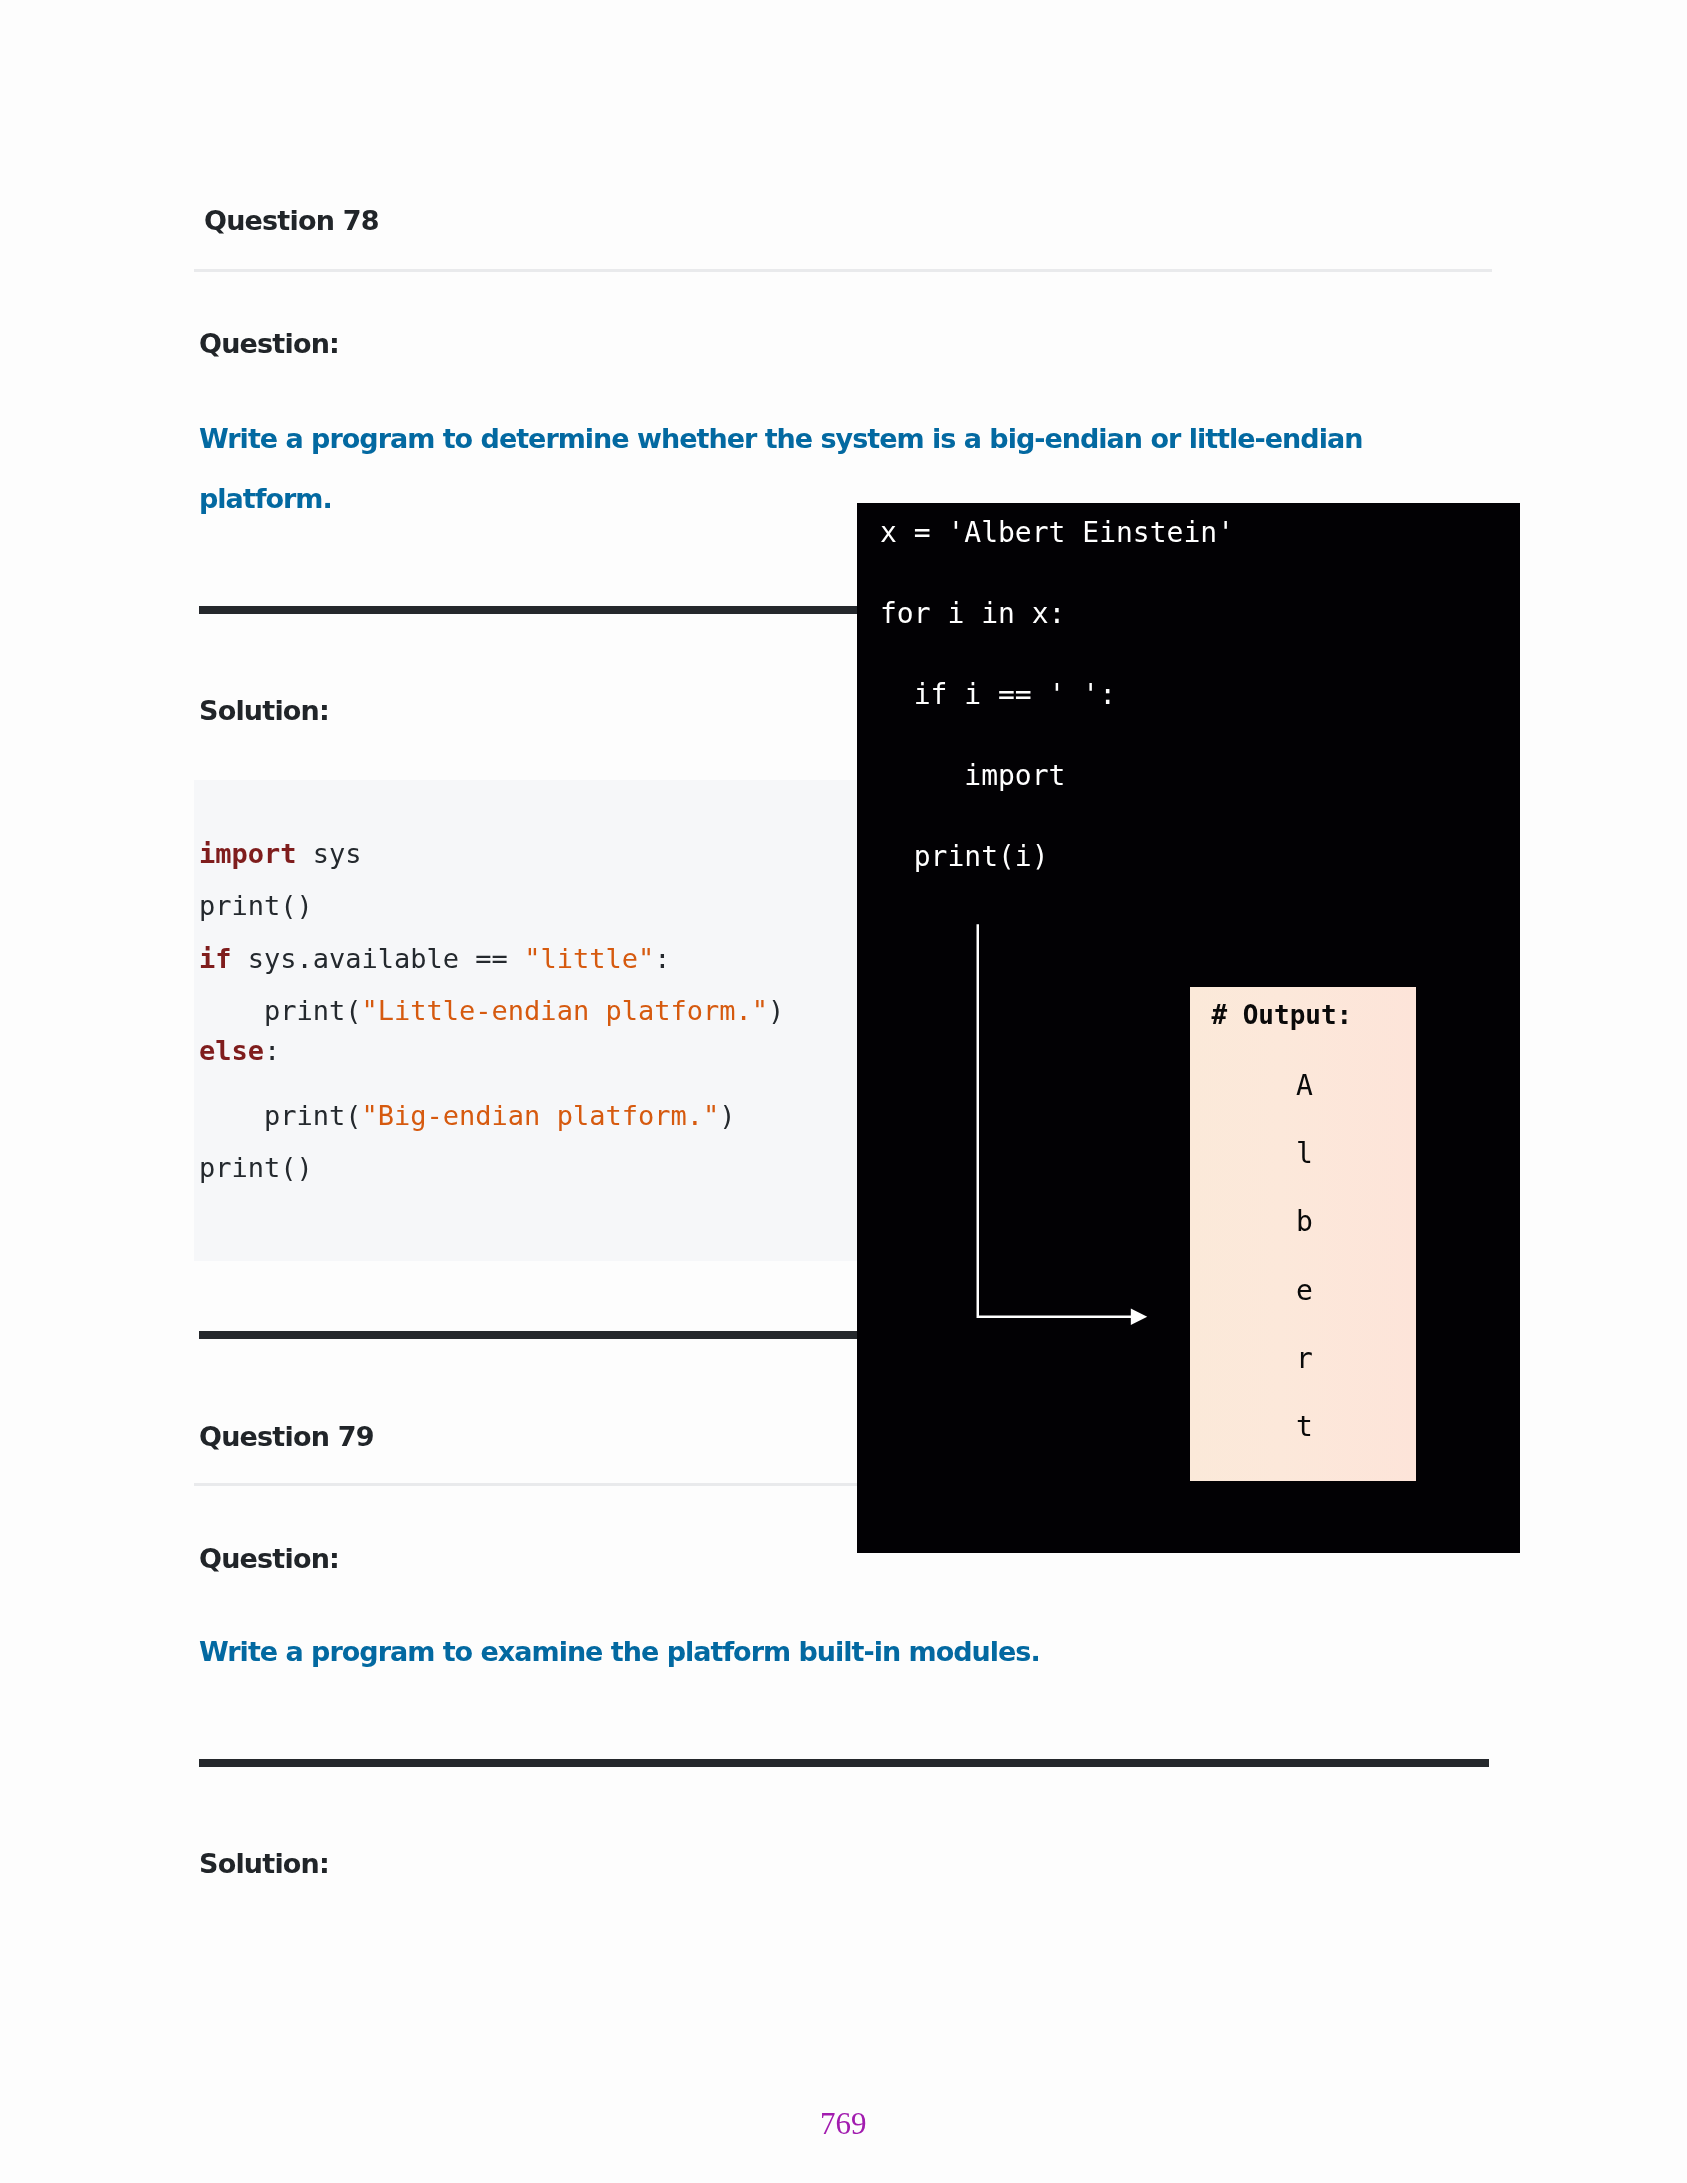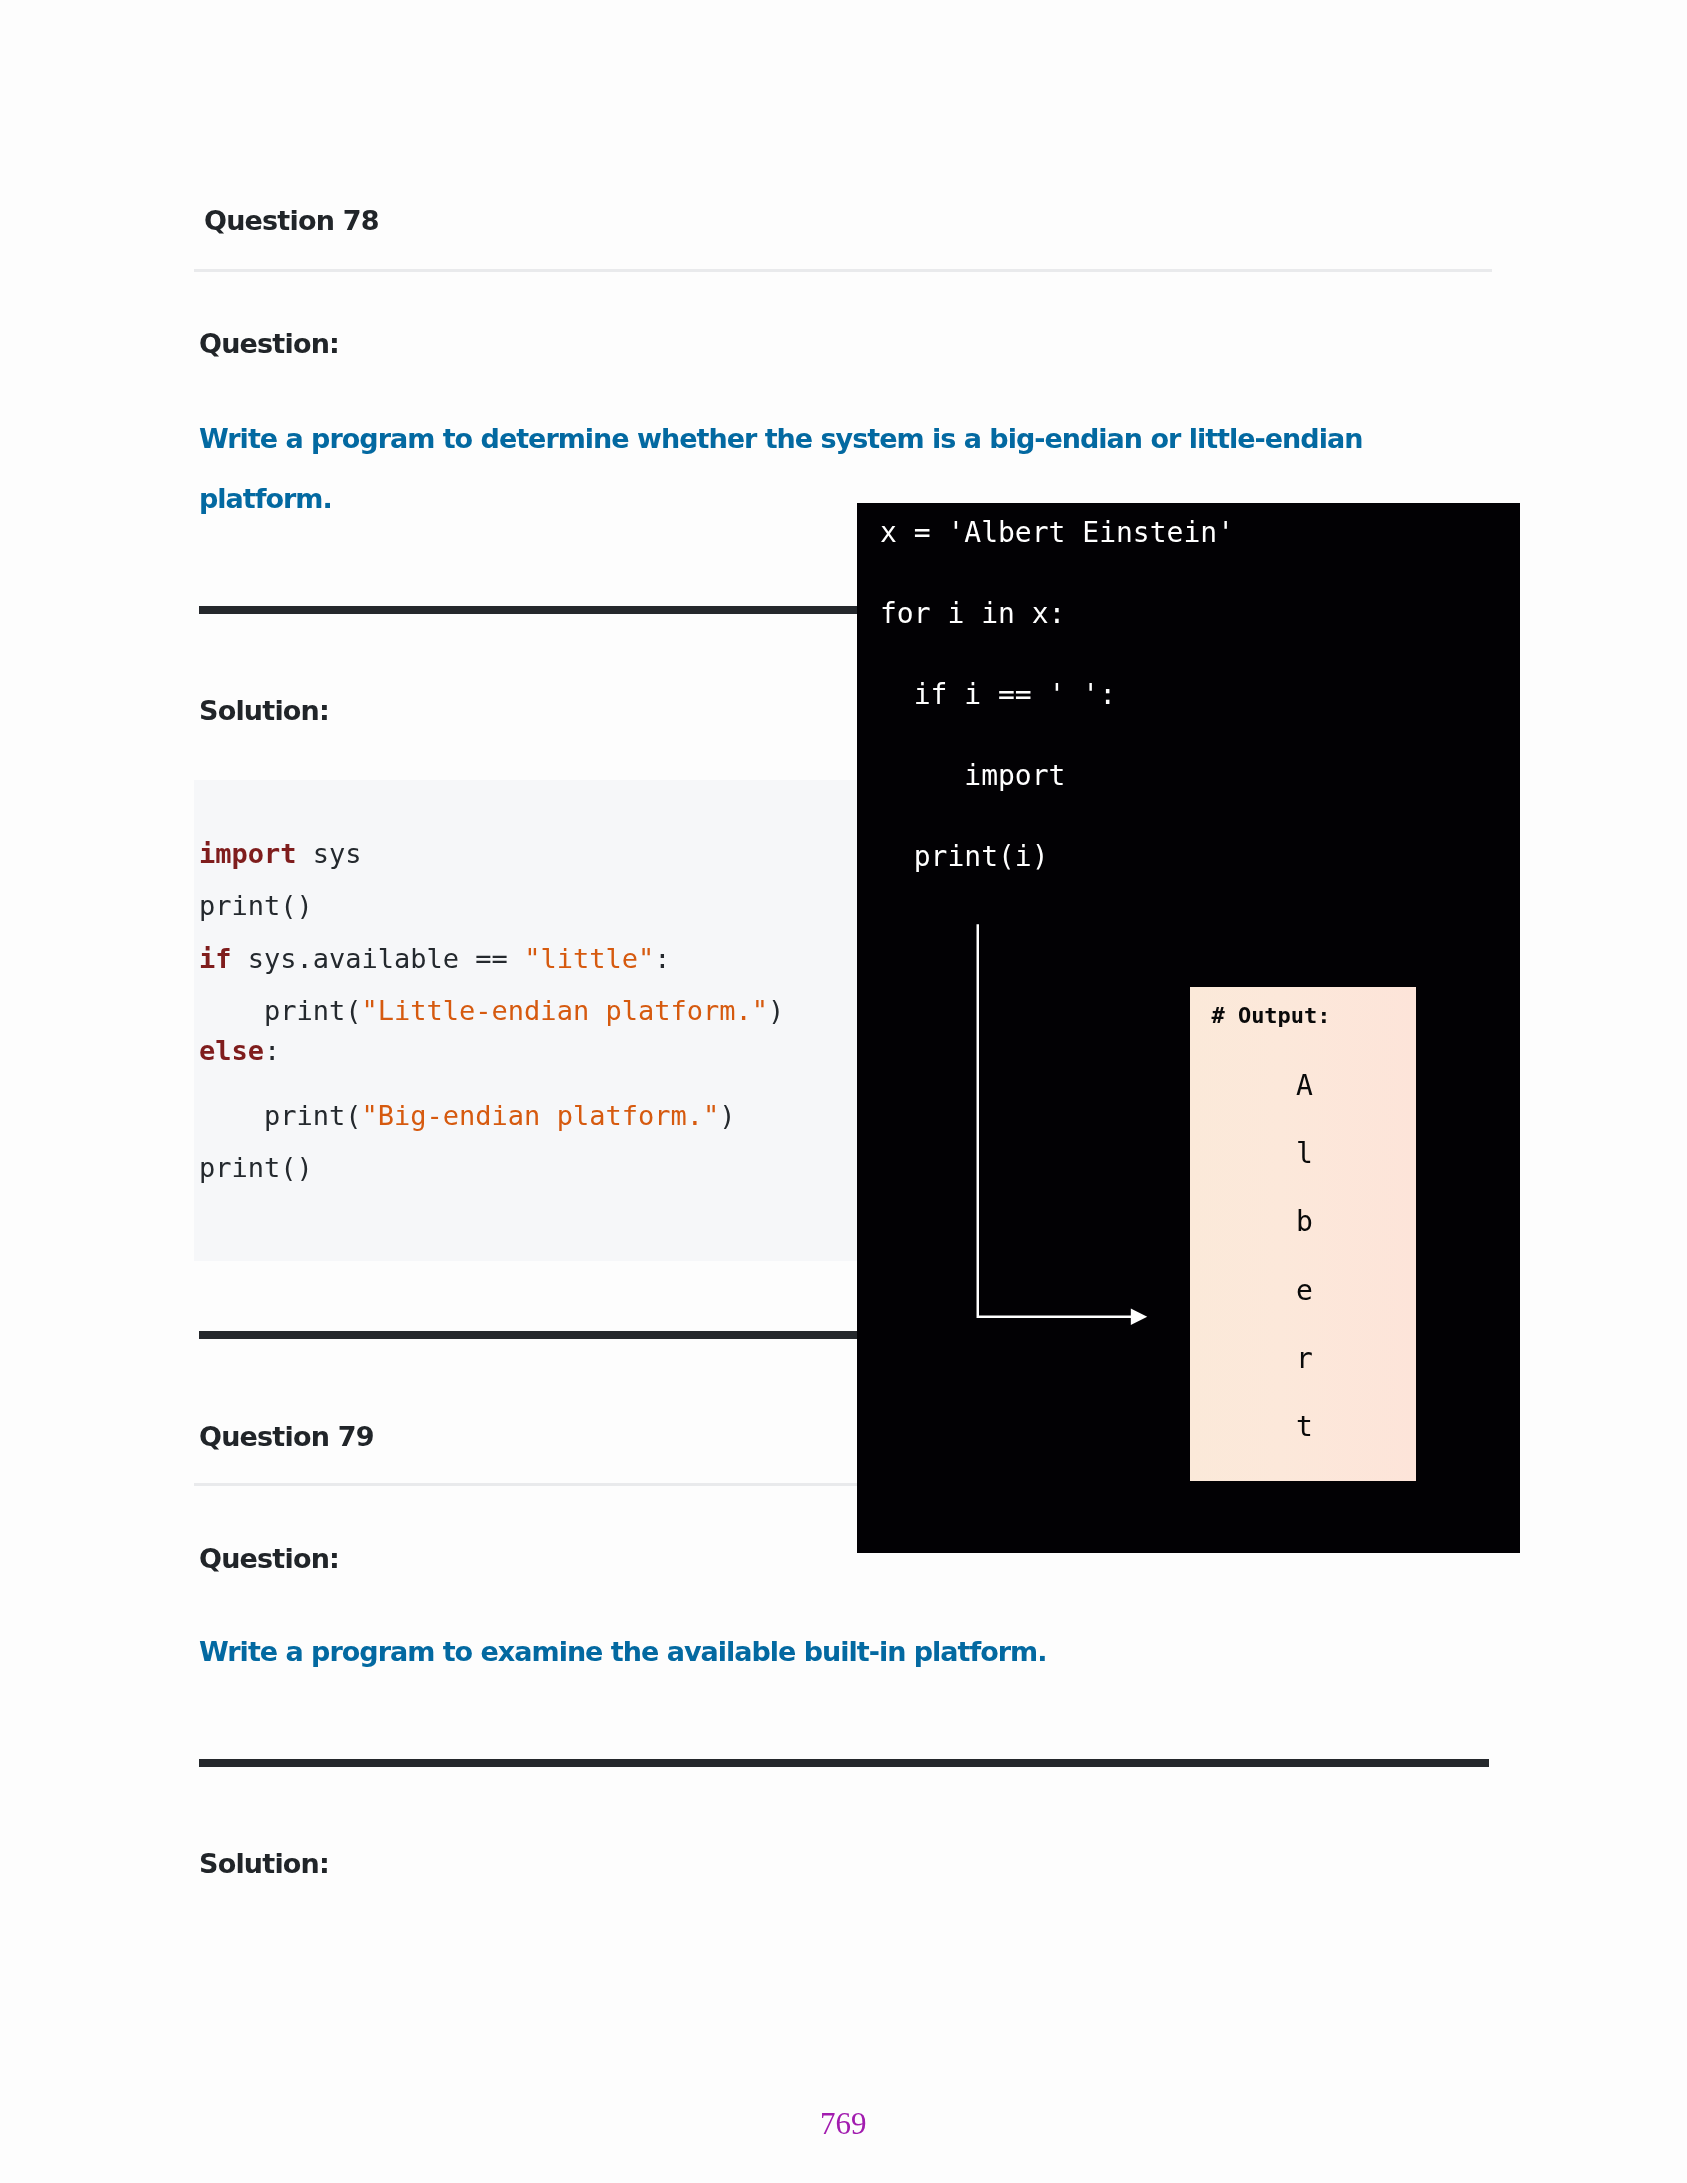--- a/index.html
+++ b/index.html
@@ -32,21 +32,21 @@
   .dark-panel { background: #020104; }
   .dark-line {
     font-family: "DejaVu Sans Mono", "Liberation Mono", monospace;
     font-size: 28px; line-height: 33px; color: #ffffff; white-space: pre;
   }
   .output-box {
     background: linear-gradient(90deg, #fbe9d9 0%, #fce8da 40%, #fde4d9 100%);
   }
   .out-header {
     font-family: "DejaVu Sans Mono", "Liberation Mono", monospace;
-    font-weight: bold; font-size: 22px; line-height: 33px; color: #0a0a0a; white-space: pre;
+    font-weight: bold; font-size: 26px; line-height: 33px; color: #0a0a0a; white-space: pre;
   }
   .out-char {
     font-family: "DejaVu Sans Mono", "Liberation Mono", monospace;
     font-size: 28px; line-height: 33px; color: #0a0a0a; width: 33px; text-align: center;
   }
   .page-num {
     font-family: "Liberation Serif", "DejaVu Serif", serif;
     font-size: 31px; color: #a21caf; line-height: 33px;
   }
 </style>
@@ -77,21 +77,21 @@
     </div>
 </div>
 
 <div class="abs thick-rule" style="left:199px; top:1331px; width:1293px;"></div>
 
 <div class="abs heading" style="left:199px; top:1420px;">Question 79</div>
 <div class="abs thin-rule" style="left:194px; top:1483px; width:1298px;"></div>
 
 <div class="abs heading" style="left:199px; top:1542px;">Question:</div>
 
-<div class="abs qtext" style="left:199px; top:1635px;">Write a program to examine the available built-in platform.</div>
+<div class="abs qtext" style="left:199px; top:1635px;">Write a program to examine the platform built-in modules.</div>
 
 <div class="abs thick-rule" style="left:199px; top:1759px; width:1290px;"></div>
 
 <div class="abs heading" style="left:199px; top:1847px;">Solution:</div>
 
 <div class="abs dark-panel" style="left:857px; top:503px; width:663px; height:1050px;">
   <div class="abs dark-line" style="left:23px; top:13px;">x = 'Albert Einstein'</div>
   <div class="abs dark-line" style="left:23px; top:94px;">for i in x:</div>
   <div class="abs dark-line" style="left:23px; top:175px;">  if i == ' ':</div>
   <div class="abs dark-line" style="left:23px; top:256px;">     import</div>

